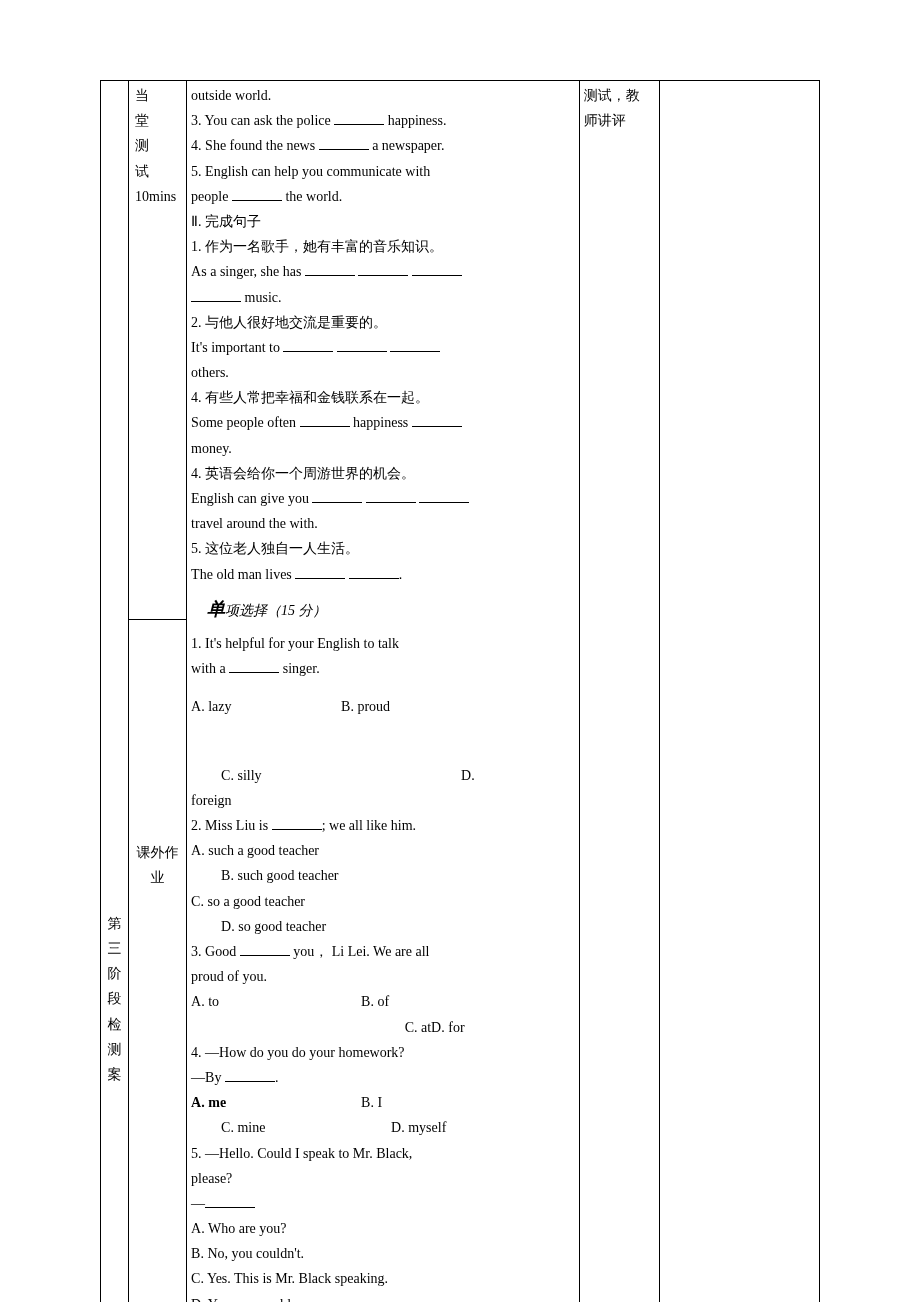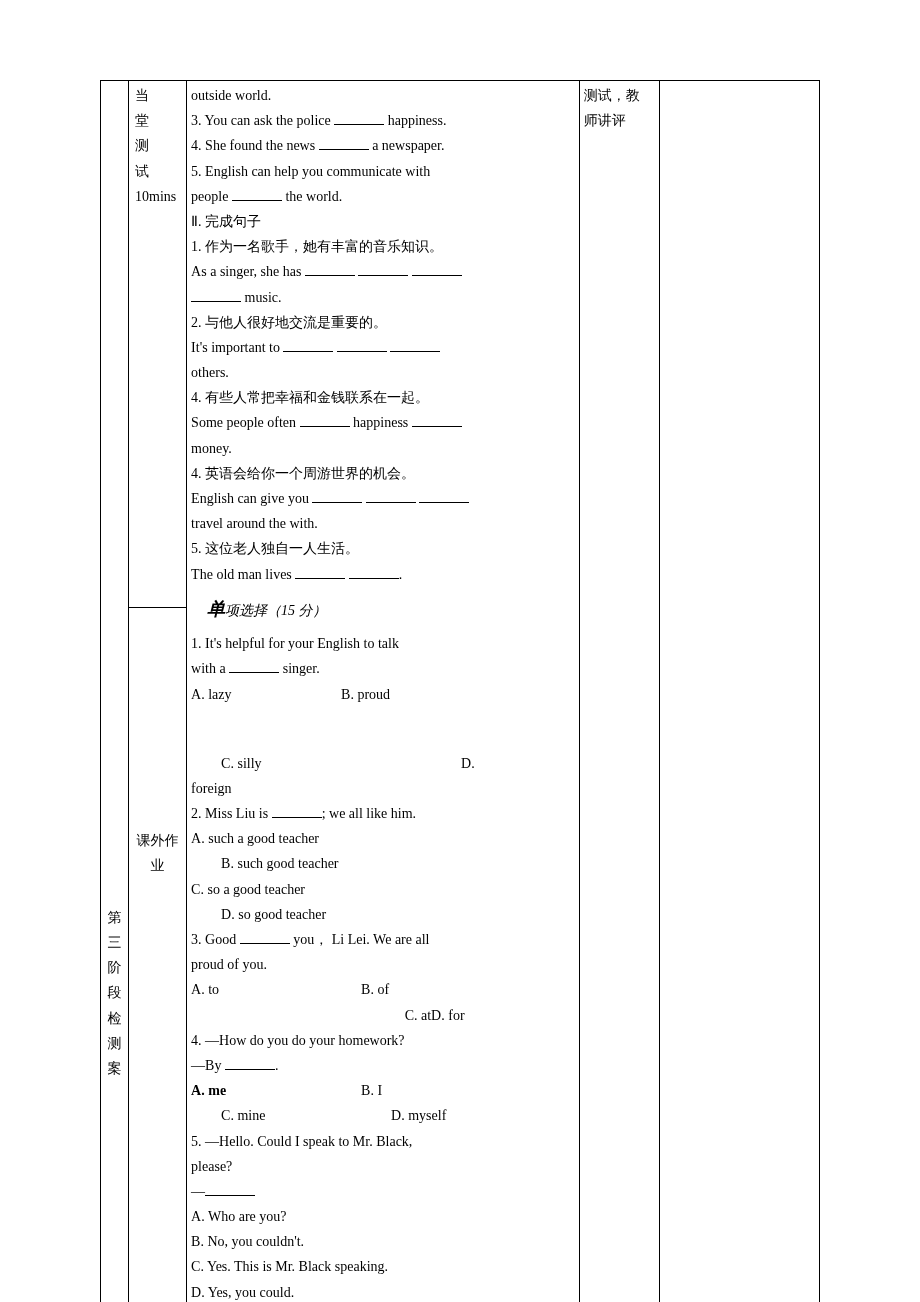--- a/index.html
+++ b/index.html
@@ -86,21 +86,21 @@
       <p><span>4. 英语会给你一个周游世界的机会。</span></p>
       <p><span>English can give you </span><span class="blank w50"></span>&nbsp;<span class="blank w50"></span>&nbsp;<span class="blank w50"></span></p>
       <p><span>travel around the with.</span></p>
       <p><span>5. 这位老人独自一人生活。</span></p>
       <p><span>The old man lives </span><span class="blank w50"></span>&nbsp;<span class="blank w50"></span><span>.</span></p>
 
       <p style="margin-top:6px; margin-bottom:6px; padding-left:16px;font-style:italic;"><span class="big">单</span><span>项选择（15 分）</span></p>
 
       <p><span>1. It's helpful for your English to talk</span></p>
       <p><span>with a </span><span class="blank w50"></span><span> singer.</span></p>
-      <p><span style="display:inline-block; width:150px;">A. lazy</span><span>B. proud</span></p>
+      <p><span style="display:inline-block; width:150px;margin-top:12px;">A. lazy</span><span>B. proud</span></p>
       <p><span style="display:inline-block; width:30px;"></span><span style="display:inline-block; width:240px;margin-top:44px;">C. silly</span><span>D.</span></p>
       <p><span>foreign</span></p>
       <p><span>2. Miss Liu is </span><span class="blank w50"></span><span>; we all like him.</span></p>
       <p><span>A. such a good teacher</span></p>
       <p><span style="display:inline-block; width:30px;"></span><span>B. such good teacher</span></p>
       <p><span>C. so a good teacher</span></p>
       <p><span style="display:inline-block; width:30px;"></span><span>D. so good teacher</span></p>
       <p><span>3. Good </span><span class="blank w50"></span><span> you， Li Lei. We are all</span></p>
       <p><span>proud of you.</span></p>
       <p><span style="display:inline-block; width:170px;">A. to</span><span>B. of</span></p>

